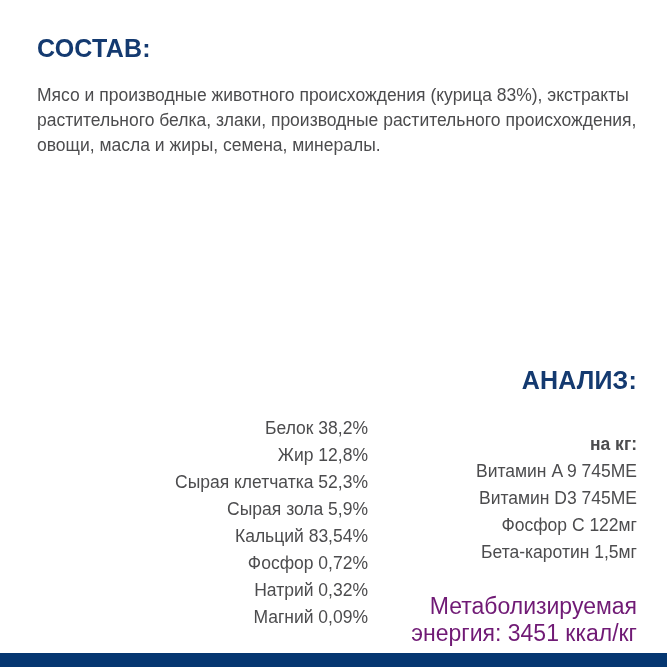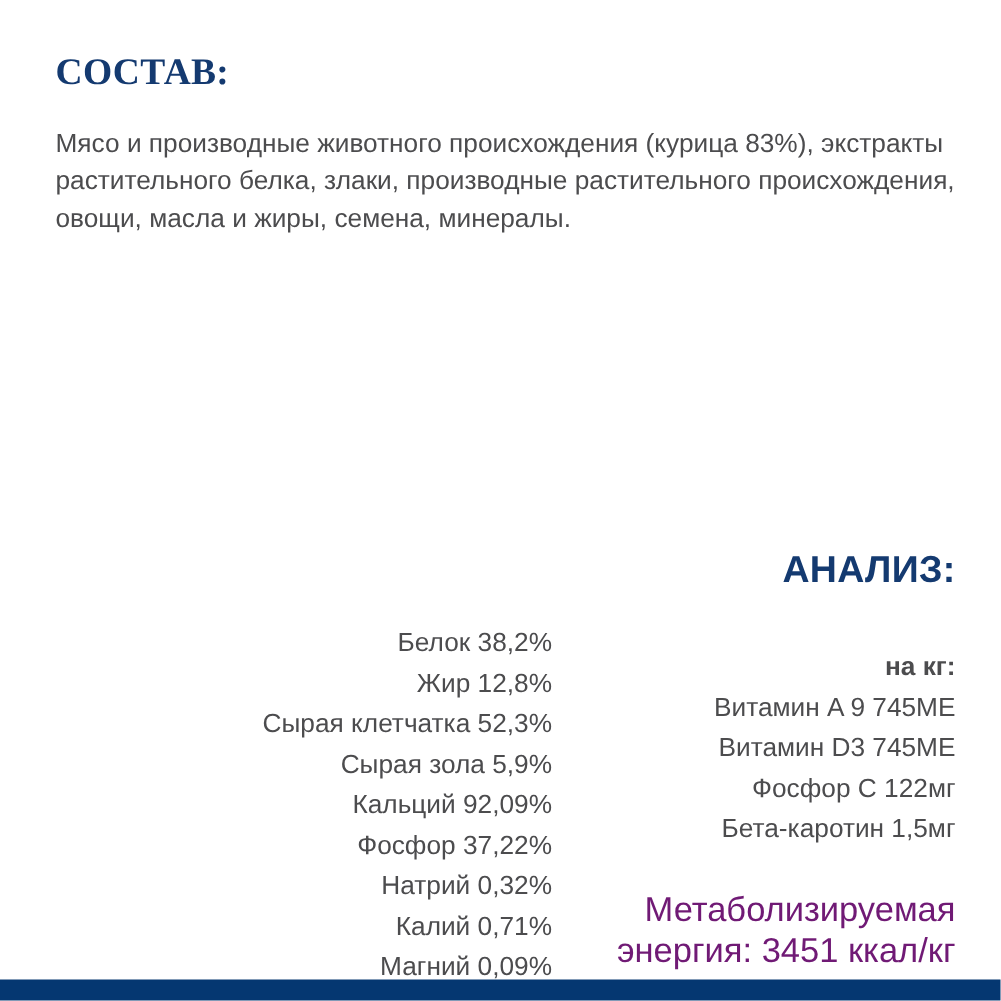--- a/index.html
+++ b/index.html
@@ -36,21 +36,20 @@
 
   
   .composition-block {
     position: absolute;
     left: 37px;
     top: 36px;
     width: 600px;
   }
   .composition-heading {
     margin-bottom: 22px;
-    font-family: Liberation Serif, serif;
   }
   .composition-text {
     font-size: 17.5px;
     line-height: 25px;
     color: #4c4c4e;
     width: 600px;
     margin: 0;
   }
 
   
@@ -123,24 +122,23 @@
   <section class="analysis-block">
     <h2 class="section-heading analysis-heading">АНАЛИЗ:</h2>
 
     <div class="analysis-columns">
 
       <div class="col-left">
         <div class="analysis-line">Белок 38,2%</div>
         <div class="analysis-line">Жир 12,8%</div>
         <div class="analysis-line">Сырая клетчатка 52,3%</div>
         <div class="analysis-line">Сырая зола 5,9%</div>
-        <div class="analysis-line">Кальций 92,09%</div>
-        <div class="analysis-line">Фосфор 37,22%</div>
+        <div class="analysis-line">Кальций 83,54%</div>
+        <div class="analysis-line">Фосфор 0,72%</div>
         <div class="analysis-line">Натрий 0,32%</div>
-        <div class="analysis-line">Калий 0,71%</div>
         <div class="analysis-line">Магний 0,09%</div>
       </div>
 
       <div class="col-right">
         <div class="analysis-line bold">на кг:</div>
         <div class="analysis-line">Витамин A 9 745МЕ</div>
         <div class="analysis-line">Витамин D3 745МЕ</div>
         <div class="analysis-line">Фосфор C 122мг</div>
         <div class="analysis-line">Бета-каротин 1,5мг</div>
 

